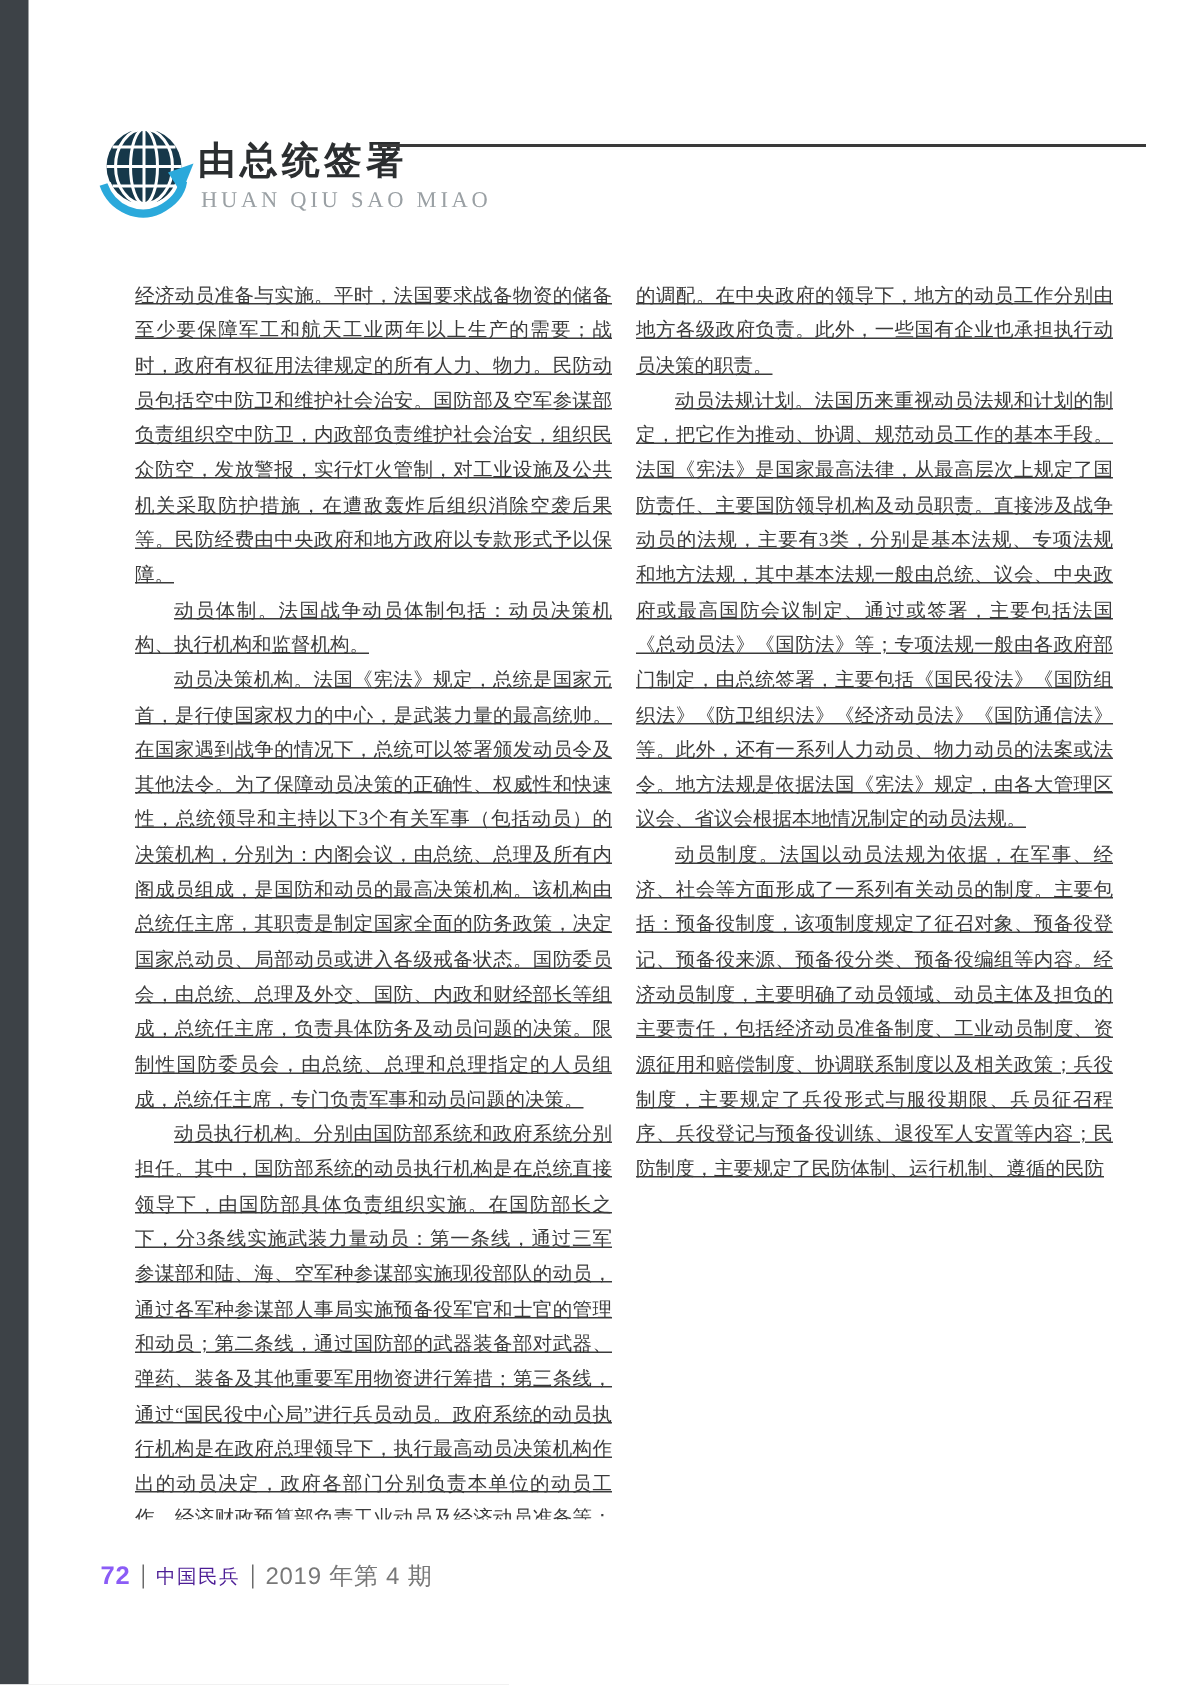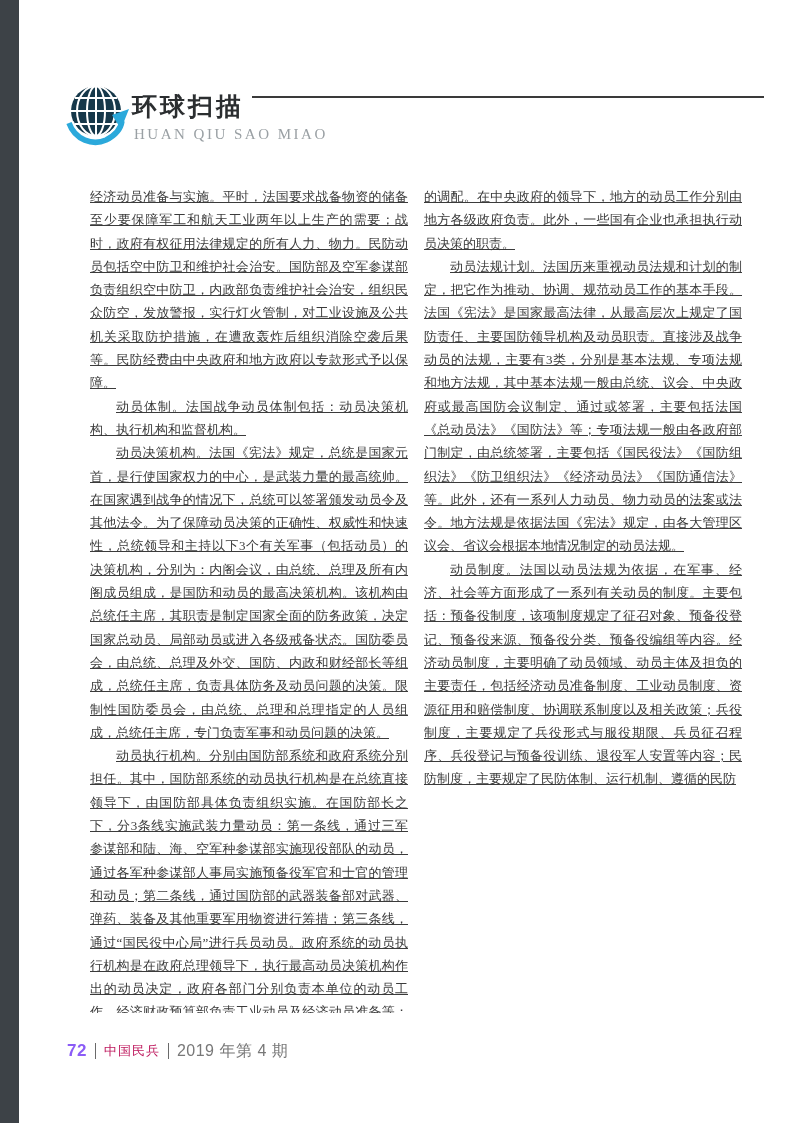--- a/index.html
+++ b/index.html
@@ -20,21 +20,21 @@
        text-justify:inter-ideograph;text-decoration:underline;}
   #col-left{left:90px;}
   #col-right{left:424px;}
   .col p{margin:0;padding:0;}
   .col p.indent{text-indent:2em;}
   
   #footer{position:absolute;left:67px;top:1039px;height:24px;display:flex;align-items:center;
           font-family:"Liberation Sans","DejaVu Sans",sans-serif;}
   #pg-num{font-size:17px;font-weight:600;color:#8b5cf6;letter-spacing:0.5px;}
   .foot-bar{width:1px;height:16px;background:#6a6a6a;margin:0 8px;}
-  #mag-name{font-size:13px;color:#be185d;letter-spacing:1px;text-align:right;}
+  #mag-name{font-size:13px;color:#4c1d95;letter-spacing:1px;text-align:right;}
   #issue{font-size:16px;color:#787878;letter-spacing:0.5px;margin-left:8px;}
 </style>
 </head>
 <body>
 
 <div id="page">
 
   <div id="spine"></div>
 
   <svg id="logo" viewBox="0 0 64 62" xmlns="http://www.w3.org/2000/svg">
@@ -44,21 +44,21 @@
       <line x1="9" y1="13" x2="51" y2="13"></line>
       <line x1="9" y1="39" x2="51" y2="39"></line>
       <line x1="30" y1="1" x2="30" y2="51"></line>
       <ellipse cx="30" cy="26" rx="9" ry="25"></ellipse>
       <ellipse cx="30" cy="26" rx="19" ry="25"></ellipse>
     </g>
     <path d="M3 38 C9 55 27 61 40 55 C50 50 55 43 57 34" stroke="#ffffff" stroke-width="10" fill="none"></path>
     <path d="M3 38 C9 55 27 61 40 55 C50 50 55 43 56 36" stroke="#2BA9DB" stroke-width="5.5" fill="none"></path>
     <path d="M63 24 L46 30 L55 44 Z" fill="#2BA9DB"></path>
   </svg>
-  <div id="hdr-title">环球扫描</div>
+  <div id="hdr-title">由总统签署</div>
   <div id="hdr-sub">HUAN QIU SAO MIAO</div>
   <div id="hdr-rule"></div>
 
   <div class="col" id="col-left">
     <p>经济动员准备与实施。平时，法国要求战备物资的储备至少要保障军工和航天工业两年以上生产的需要；战时，政府有权征用法律规定的所有人力、物力。民防动员包括空中防卫和维护社会治安。国防部及空军参谋部负责组织空中防卫，内政部负责维护社会治安，组织民众防空，发放警报，实行灯火管制，对工业设施及公共机关采取防护措施，在遭敌轰炸后组织消除空袭后果等。民防经费由中央政府和地方政府以专款形式予以保障。</p>
     <p class="indent">动员体制。法国战争动员体制包括：动员决策机构、执行机构和监督机构。</p>
     <p class="indent">动员决策机构。法国《宪法》规定，总统是国家元首，是行使国家权力的中心，是武装力量的最高统帅。在国家遇到战争的情况下，总统可以签署颁发动员令及其他法令。为了保障动员决策的正确性、权威性和快速性，总统领导和主持以下3个有关军事（包括动员）的决策机构，分别为：内阁会议，由总统、总理及所有内阁成员组成，是国防和动员的最高决策机构。该机构由总统任主席，其职责是制定国家全面的防务政策，决定国家总动员、局部动员或进入各级戒备状态。国防委员会，由总统、总理及外交、国防、内政和财经部长等组成，总统任主席，负责具体防务及动员问题的决策。限制性国防委员会，由总统、总理和总理指定的人员组成，总统任主席，专门负责军事和动员问题的决策。</p>
     <p class="indent">动员执行机构。分别由国防部系统和政府系统分别担任。其中，国防部系统的动员执行机构是在总统直接领导下，由国防部具体负责组织实施。在国防部长之下，分3条线实施武装力量动员：第一条线，通过三军参谋部和陆、海、空军种参谋部实施现役部队的动员，通过各军种参谋部人事局实施预备役军官和士官的管理和动员；第二条线，通过国防部的武器装备部对武器、弹药、装备及其他重要军用物资进行筹措；第三条线，通过“国民役中心局”进行兵员动员。政府系统的动员执行机构是在政府总理领导下，执行最高动员决策机构作出的动员决定，政府各部门分别负责本单位的动员工作。经济财政预算部负责工业动员及经济动员准备等；内政部负责内卫部队的动员，主要担负维护后方社会稳定任务；外交部负责制定战时外交政策、实施外交动员；劳工、就业和职业培训部负责战时劳动力</p>
   </div>
 

